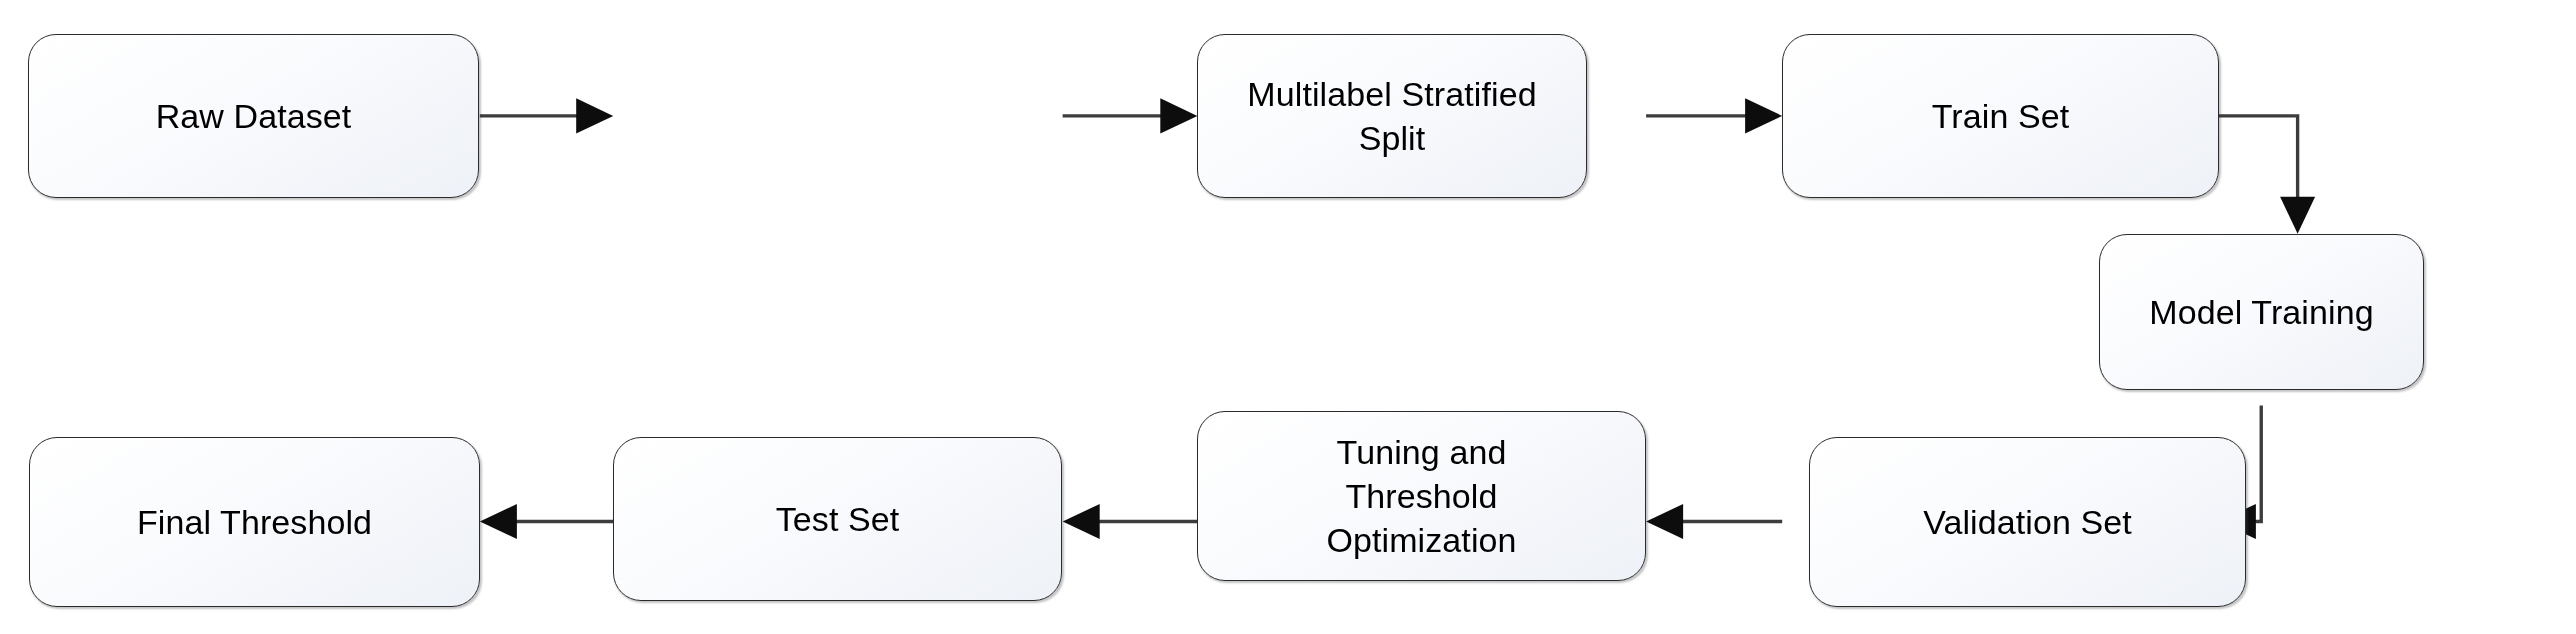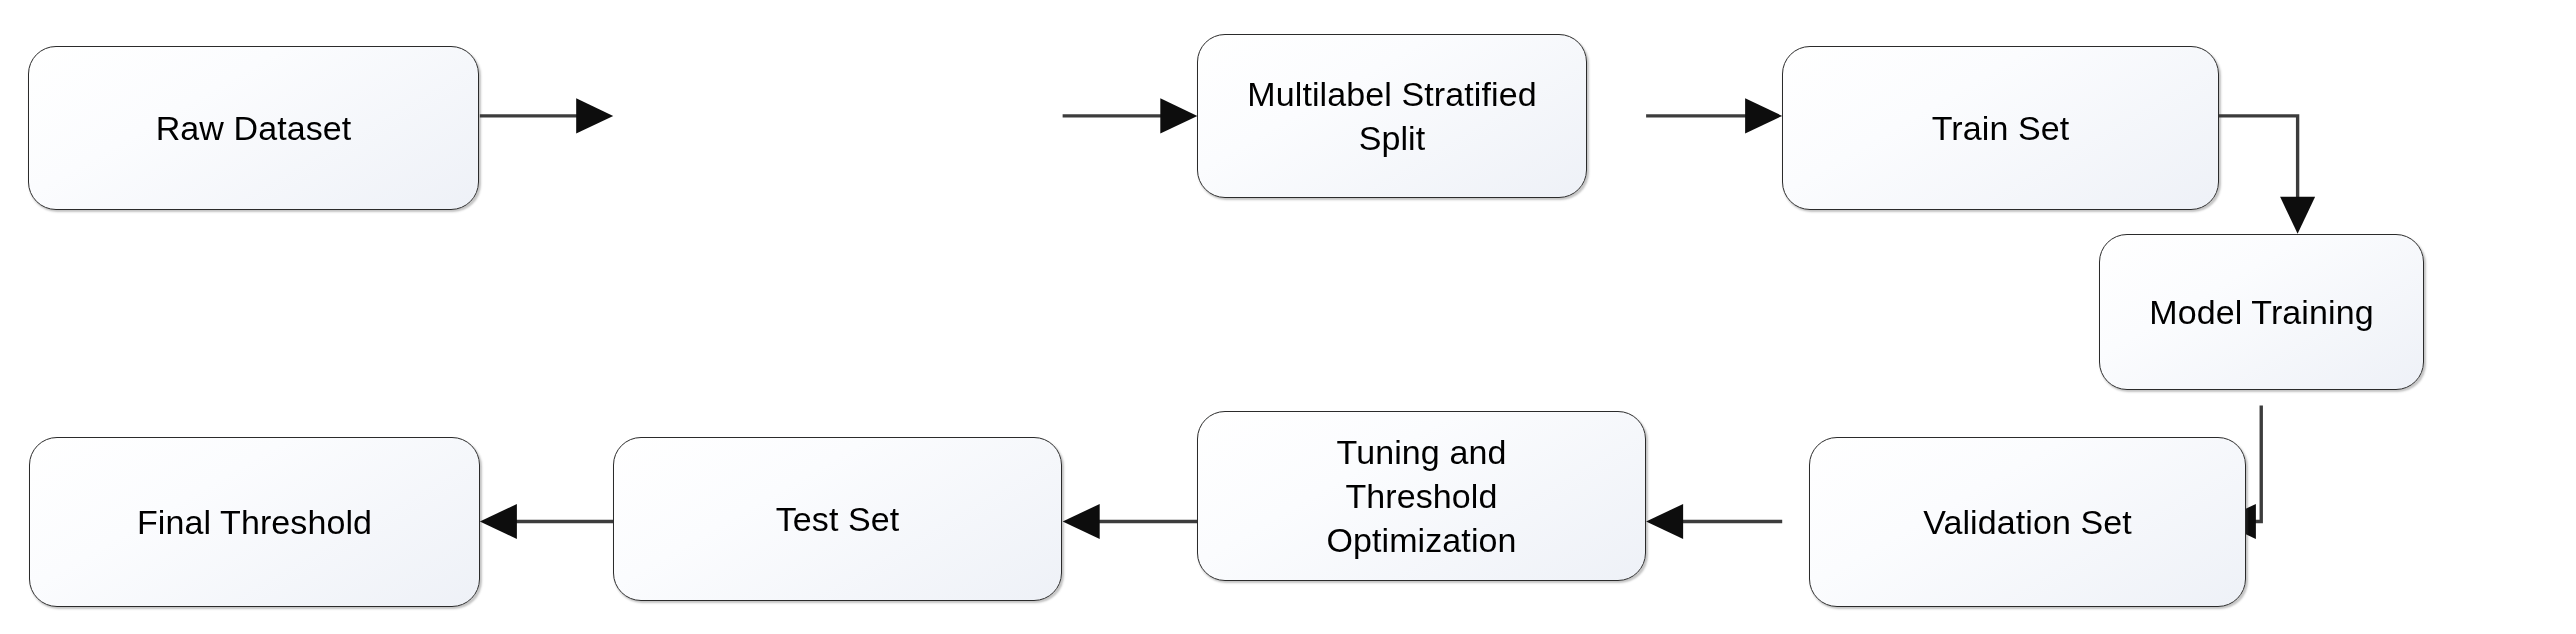--- a/index.html
+++ b/index.html
@@ -97,27 +97,27 @@
       <line class="edge-line" x1="1777" y1="774" x2="1625" y2="774"></line>
       <polygon class="edge-head" points="1577,774 1632,748 1632,800"></polygon>
     </g>
 
     <g>
       <line class="edge-line" x1="910" y1="774" x2="760" y2="774"></line>
       <polygon class="edge-head" points="712,774 767,748 767,800"></polygon>
     </g>
   </svg>
 
-  <div class="node" style="left:28px; top:34px; width:451px; height:164px;margin-top:12px;">Raw Dataset</div>
+  <div class="node" style="left:28px; top:34px; width:451px; height:164px;">Raw Dataset</div>
 
 
   <div class="node" style="left:1197px; top:34px; width:390px; height:164px;">Multilabel Stratified
 Split</div>
 
-  <div class="node" style="left:1782px; top:46px; width:437px; height:164px;">Train Set</div>
+  <div class="node" style="left:1782px; top:34px; width:437px; height:164px;">Train Set</div>
 
   <div class="node" style="left:2099px; top:234px; width:325px; height:156px;">Model Training</div>
 
   <div class="node" style="left:1782px; top:437px; width:437px; height:170px;margin-left:27px;">Validation Set</div>
 
   <div class="node" style="left:1197px; top:411px; width:449px; height:170px;">Tuning and
 Threshold
 Optimization</div>
 
   <div class="node" style="left:613px; top:437px; width:449px; height:164px;">Test Set</div>

